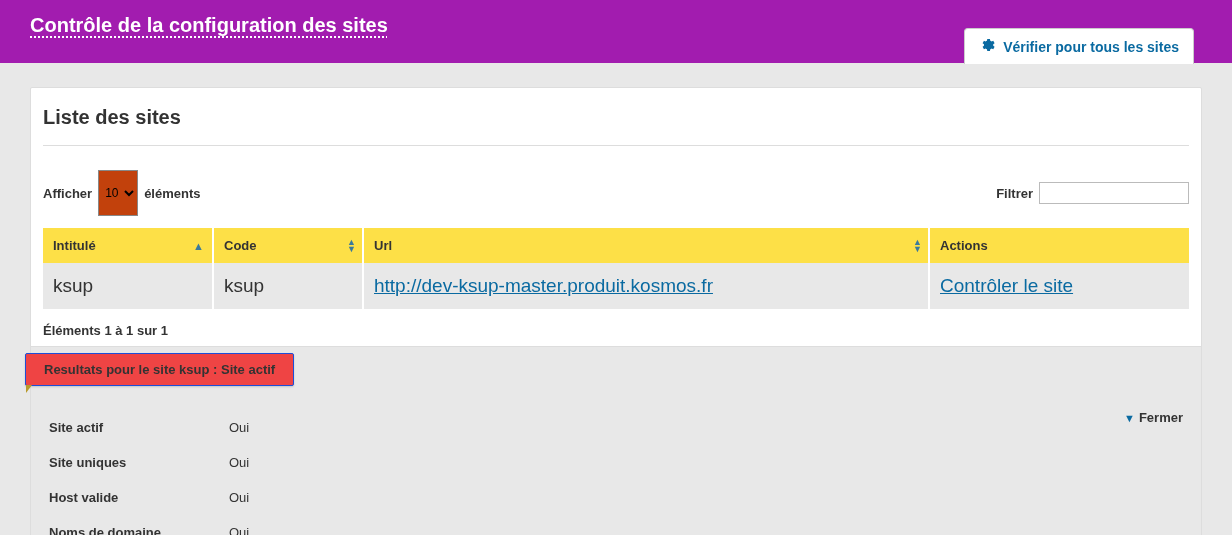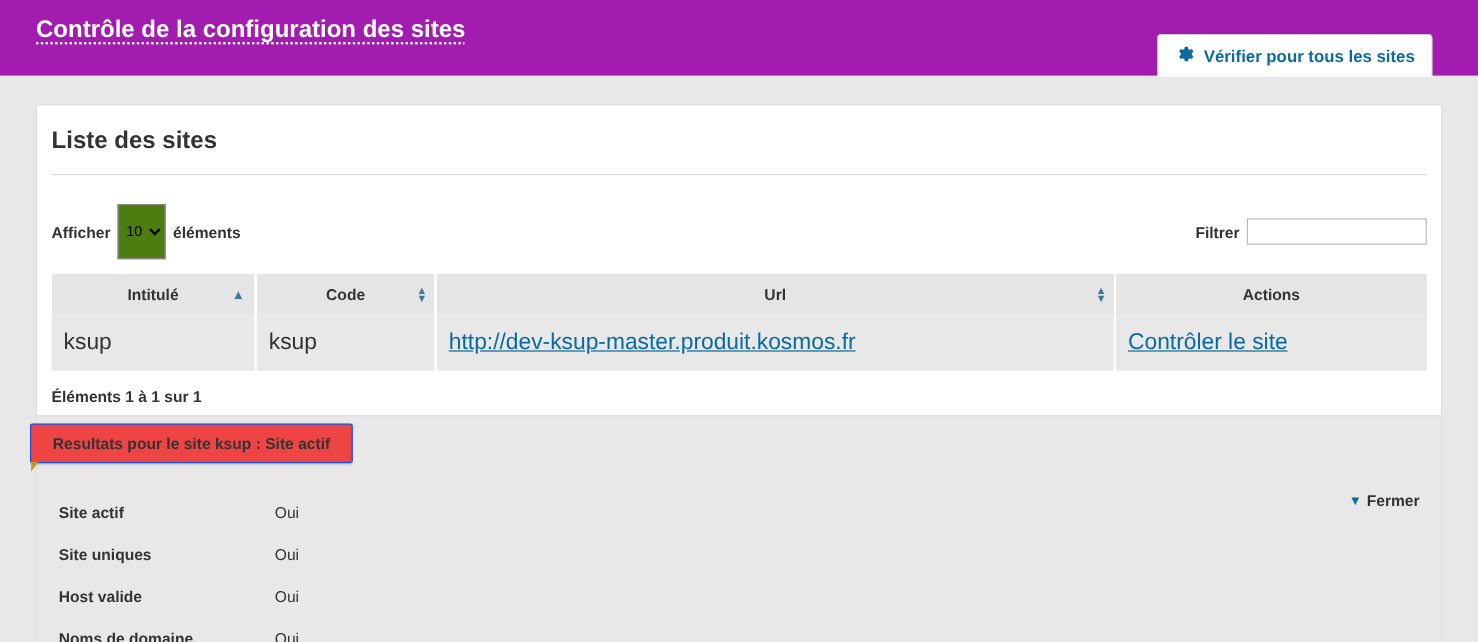--- a/index.html
+++ b/index.html
@@ -60,38 +60,38 @@
     font-size: 13px;
     font-weight: bold;
     margin-bottom: 12px;
   }
   .left-ctrl { display: flex; align-items: center; gap: 6px; }
   .right-ctrl { display: flex; align-items: center; gap: 6px; font-weight: bold; }
   select.page-len {
     font-size: 12px;
     padding: 14px 2px;
     border: 1px solid #888;
-    background: #4d7c0f;
+    background: #c2410c;
   }
   input.filter-input {
     border: 1px solid #bbb;
     padding: 3px 4px;
     font-size: 12px;
     width: 150px;
     background: #fff;
   }
   
   table.data {
     width: 100%;
     border-collapse: collapse;
     table-layout: fixed;
   }
   table.data th {
-    text-align: center;
-    background: #e5e5e5;
+    text-align: left;
+    background: #fde047;
     padding: 10px 10px;
     font-size: 13px;
     font-weight: bold;
     border-right: 2px solid #fff;
     position: relative;
   }
   table.data th:last-child { border-right: none; }
   .sort-asc {
     position: absolute;
     right: 8px;

